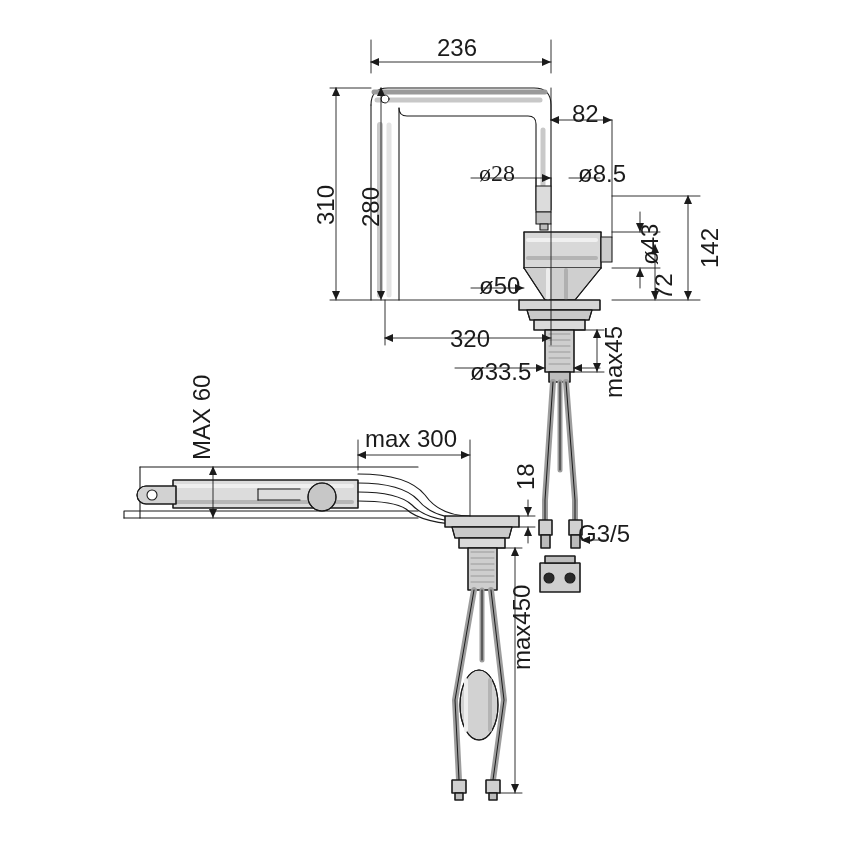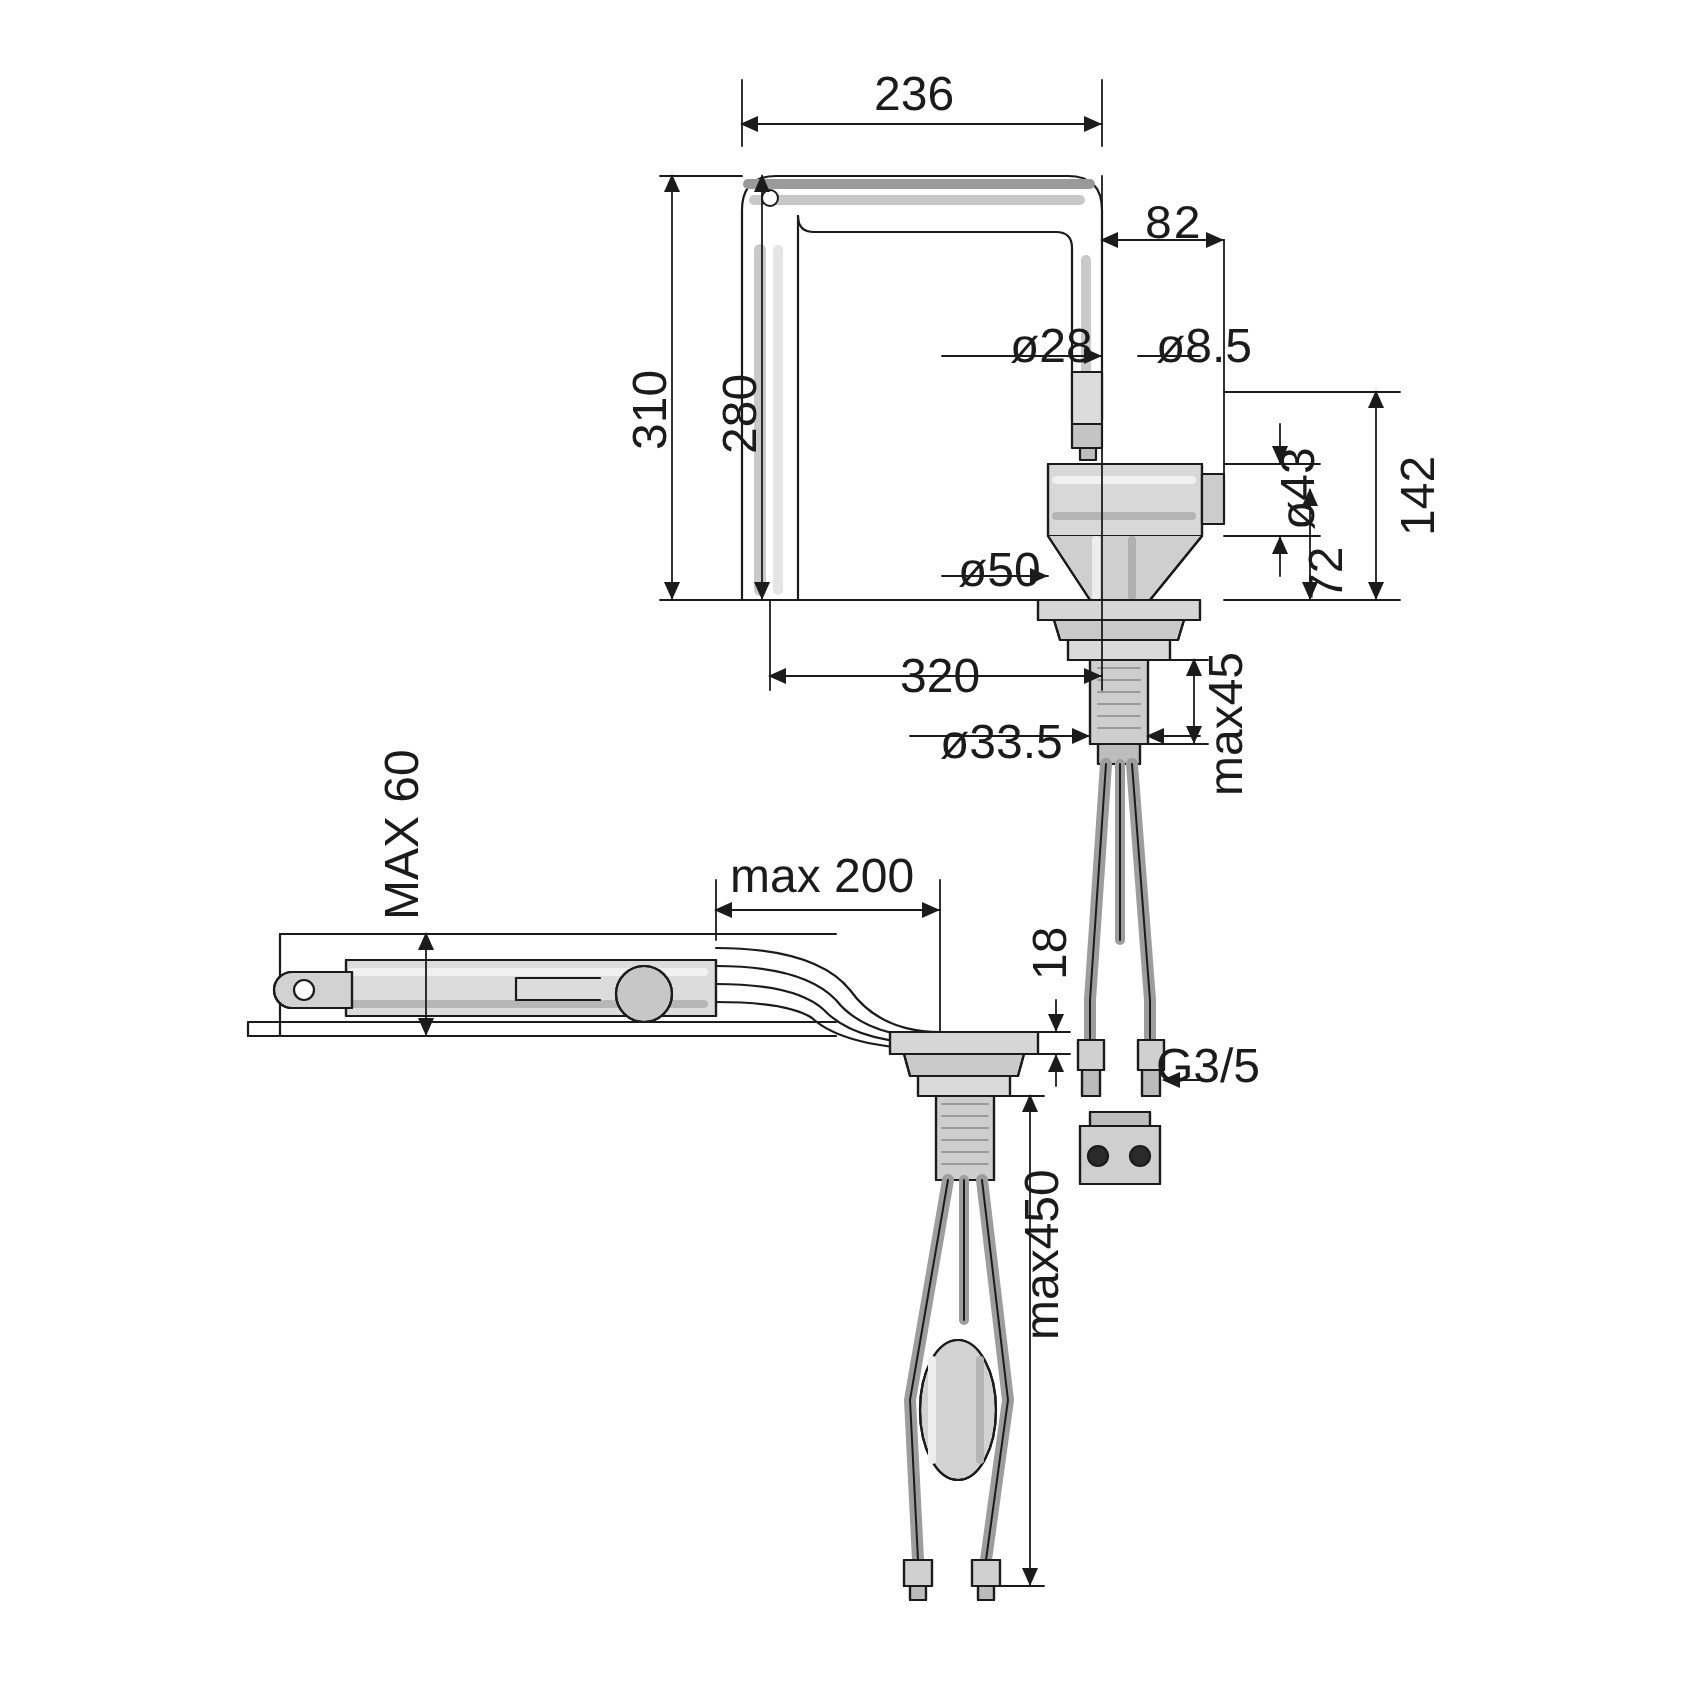--- a/index.html
+++ b/index.html
@@ -258,31 +258,31 @@
 
         <path d="M497,548 L522,548"></path>
         <path d="M500,793 L522,793"></path>
         <path d="M515,548 L515,793" marker-start="url(#arrowL)" marker-end="url(#arrowR)"></path>
 
       </g>
     </g>
   </svg>
 
   <div class="dim-label big" style="left:437px; top:34px;">236</div>
-  <div class="dim-label big" style="left:572px; top:100px;font-family:Liberation Mono, monospace;">82</div>
+  <div class="dim-label big" style="left:572px; top:100px;">82</div>
   <div class="dim-label big rot90" style="left:312px; top:225px;">310</div>
   <div class="dim-label big rot90" style="left:357px; top:227px;">280</div>
-  <div class="dim-label big" style="left:505px; top:160px;">ø28</div>
+  <div class="dim-label big" style="left:479px; top:160px;font-family:Liberation Serif, serif;">ø28</div>
   <div class="dim-label big" style="left:578px; top:160px;">ø8.5</div>
   <div class="dim-label big rot90" style="left:636px; top:265px;">ø43</div>
   <div class="dim-label big rot90" style="left:696px; top:268px;">142</div>
   <div class="dim-label big rot90" style="left:650px; top:300px;">72</div>
   <div class="dim-label big" style="left:479px; top:272px;text-align:right;">ø50</div>
   <div class="dim-label big" style="left:450px; top:325px;">320</div>
   <div class="dim-label big" style="left:470px; top:358px;">ø33.5</div>
   <div class="dim-label big rot90" style="left:600px; top:398px;">max45</div>
   <div class="dim-label big rot90" style="left:188px; top:460px;">MAX 60</div>
-  <div class="dim-label big" style="left:365px; top:425px;">max 200</div>
+  <div class="dim-label big" style="left:365px; top:425px;">max 300</div>
   <div class="dim-label big rot90" style="left:512px; top:490px;">18</div>
   <div class="dim-label big" style="left:578px; top:520px;">G3/5</div>
   <div class="dim-label big rot90" style="left:508px; top:670px;">max450</div>
 
 </div>
 
 </body></html>

